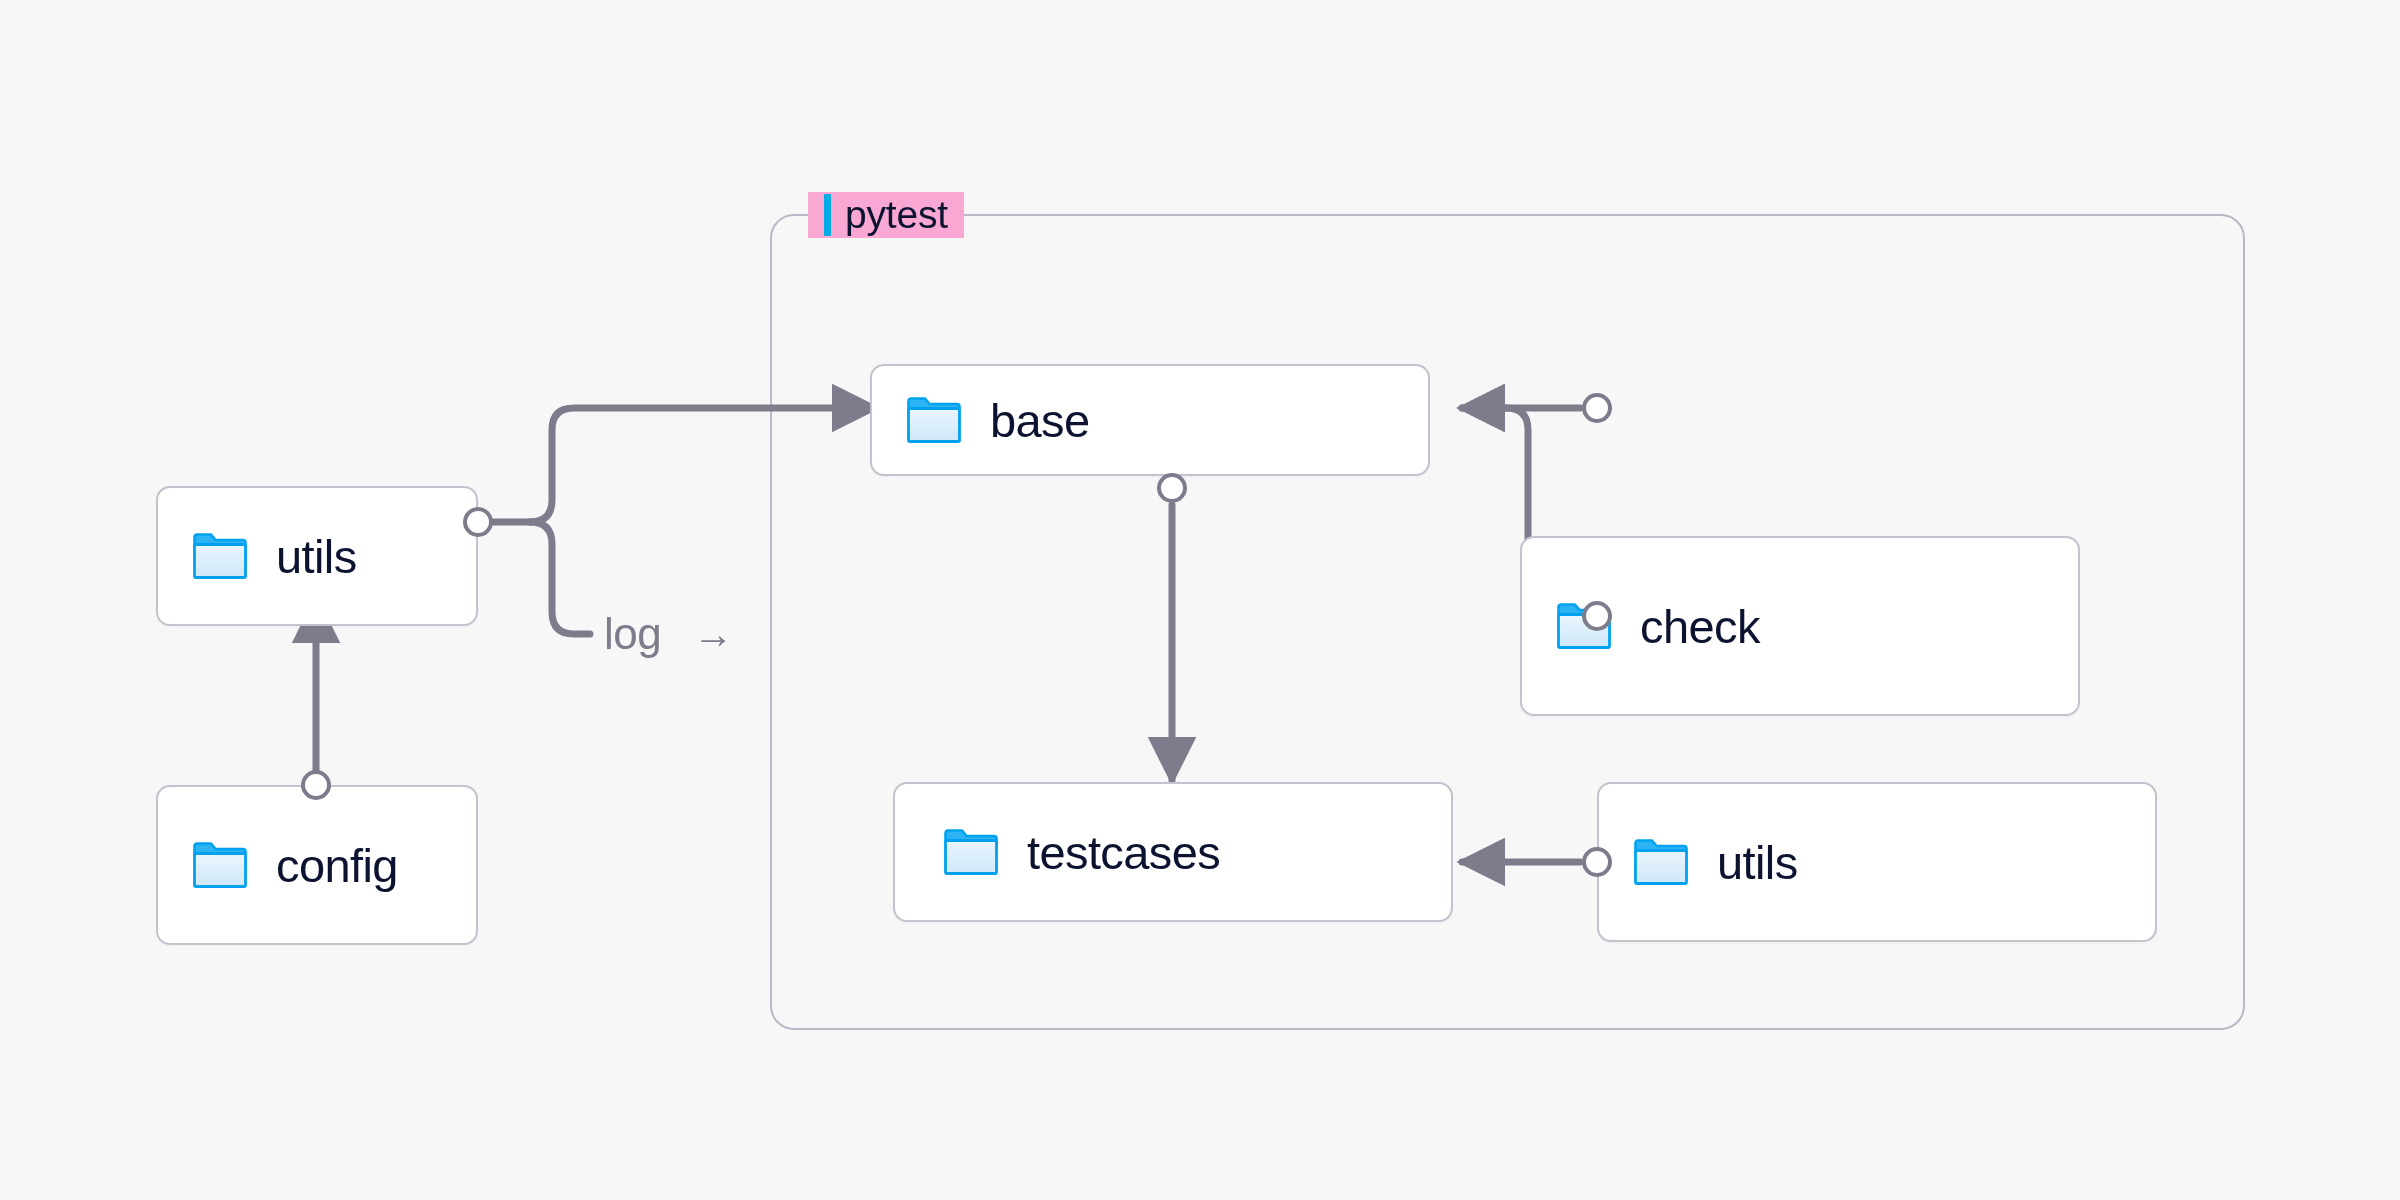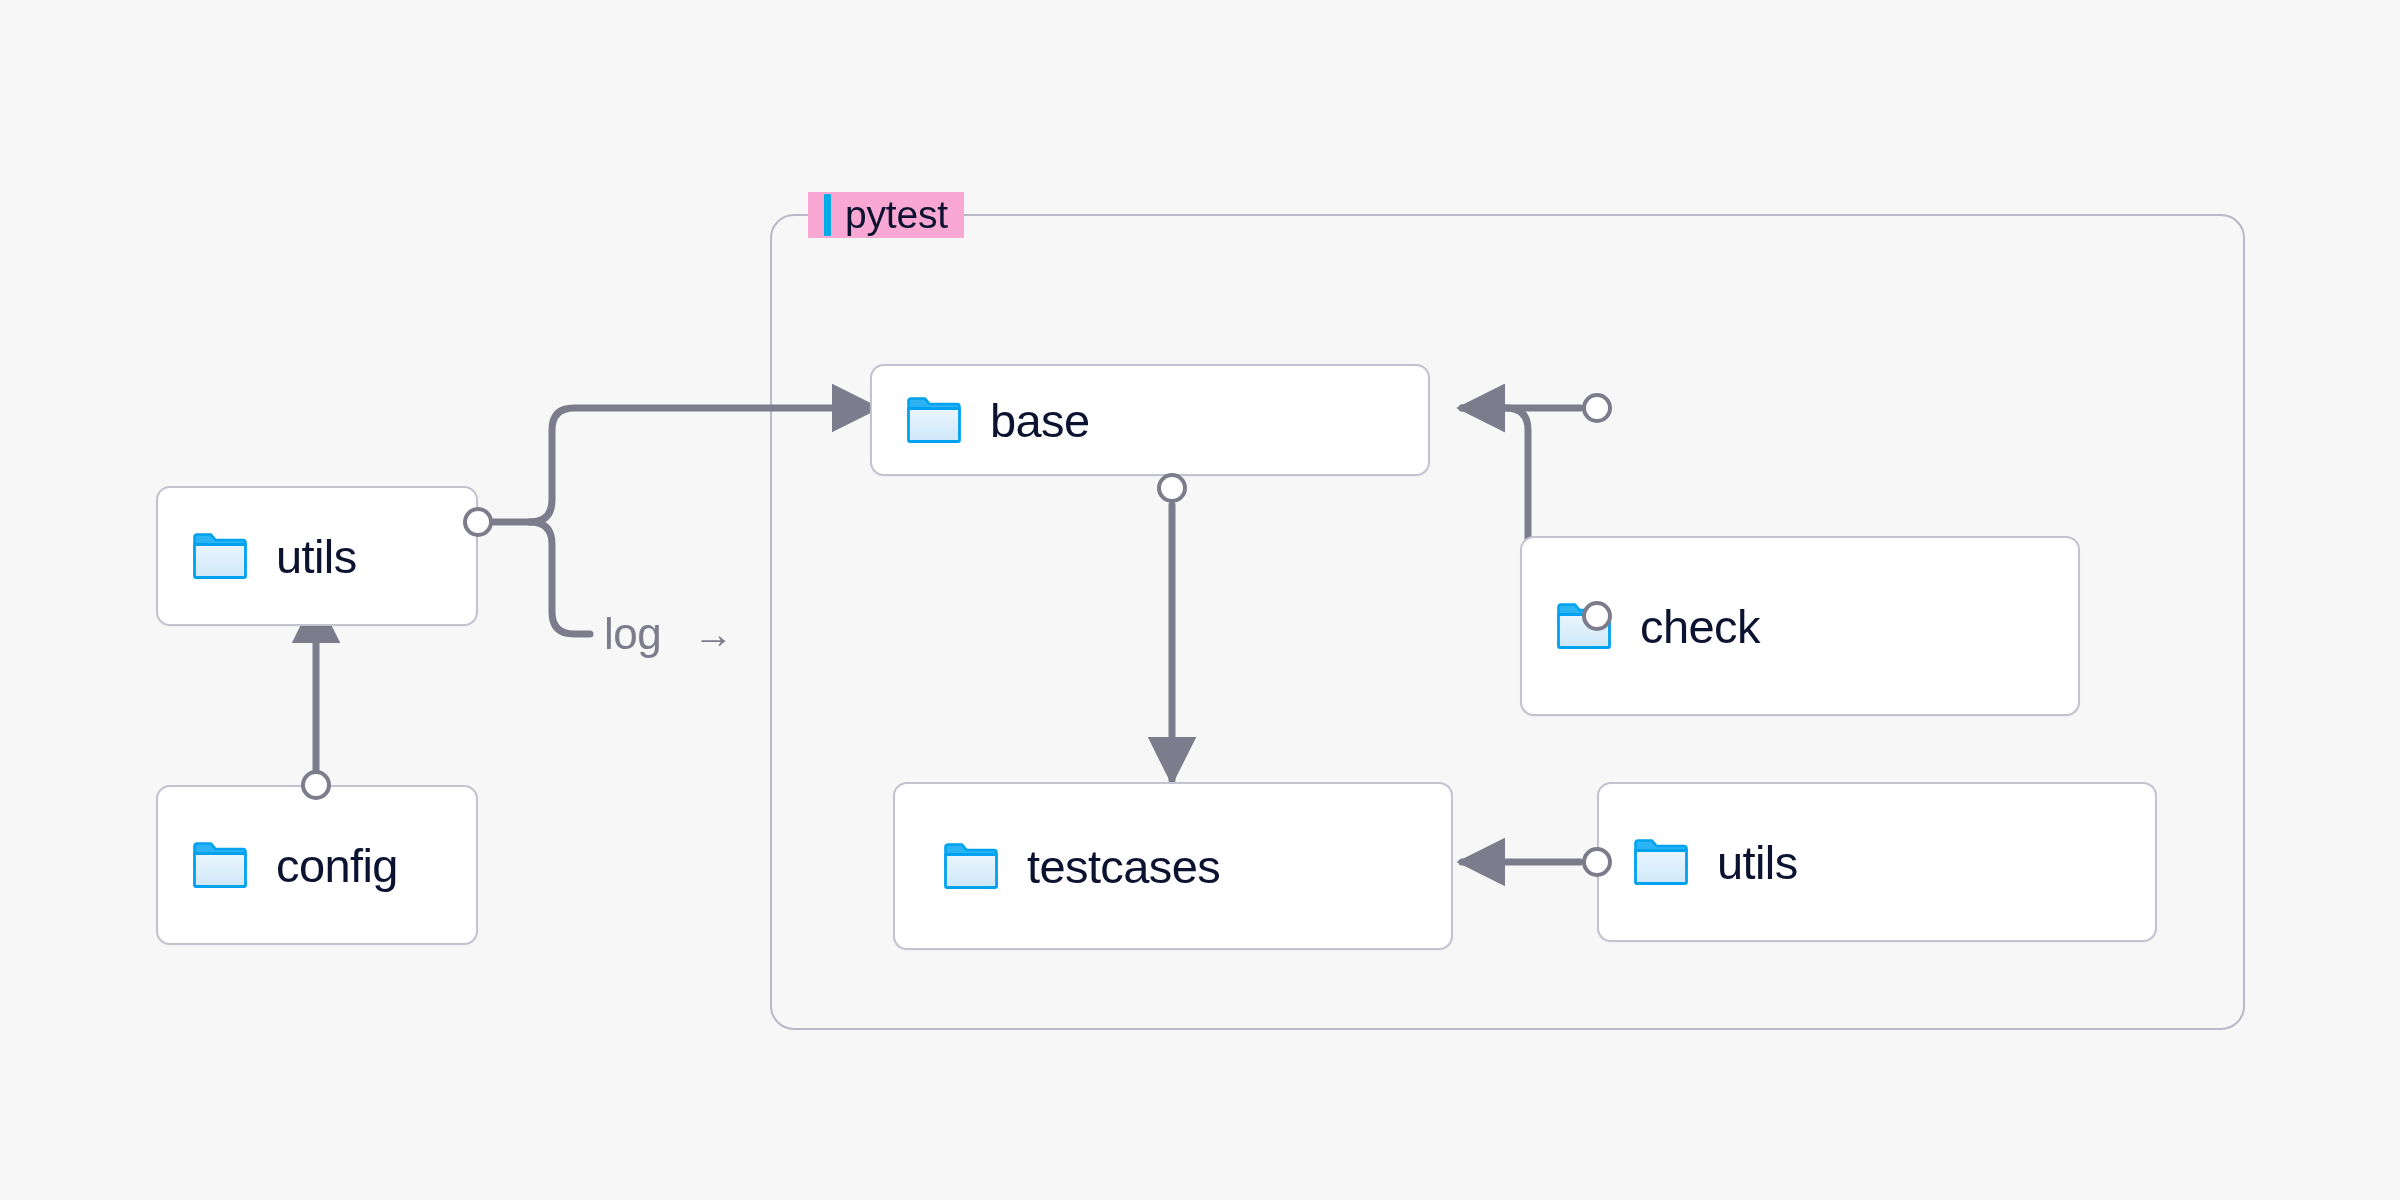--- a/index.html
+++ b/index.html
@@ -149,21 +149,21 @@
 
   <div class="node" style="left:870px;top:328px;width:560px;height:112px;margin-top:36px;">
     <svg class="folder-icon" viewBox="0 0 56 48">
       <path d="M2.5,10 L2.5,5 A2.5,2.5 0 0 1 5,2.5 L19,2.5 L23.5,8 L51,8 A2.5,2.5 0 0 1 53.5,10.5 L53.5,14 L2.5,14 Z" fill="#2bb3f3" stroke="#00a2f0" stroke-width="2.6" stroke-linejoin="round"></path>
       <rect x="2.5" y="12.5" width="51" height="33" rx="1.5" fill="url(#folderGrad)" stroke="#00a2f0" stroke-width="2.8"></rect>
     </svg>
     <span class="node-label">base</span>
   </div>
   <div class="port" style="left:1172px;top:488px;"></div>
 
-  <div class="node" style="left:893px;top:782px;width:560px;height:168px;padding-left:48px;">
+  <div class="node" style="left:893px;top:782px;width:560px;height:140px;padding-left:48px;">
     <svg class="folder-icon" viewBox="0 0 56 48">
       <path d="M2.5,10 L2.5,5 A2.5,2.5 0 0 1 5,2.5 L19,2.5 L23.5,8 L51,8 A2.5,2.5 0 0 1 53.5,10.5 L53.5,14 L2.5,14 Z" fill="#2bb3f3" stroke="#00a2f0" stroke-width="2.6" stroke-linejoin="round"></path>
       <rect x="2.5" y="12.5" width="51" height="33" rx="1.5" fill="url(#folderGrad)" stroke="#00a2f0" stroke-width="2.8"></rect>
     </svg>
     <span class="node-label">testcases</span>
   </div>
 
   <div class="port" style="left:1597px;top:408px;"></div>
 
   <div class="node" style="left:1520px;top:536px;width:560px;height:180px;">

